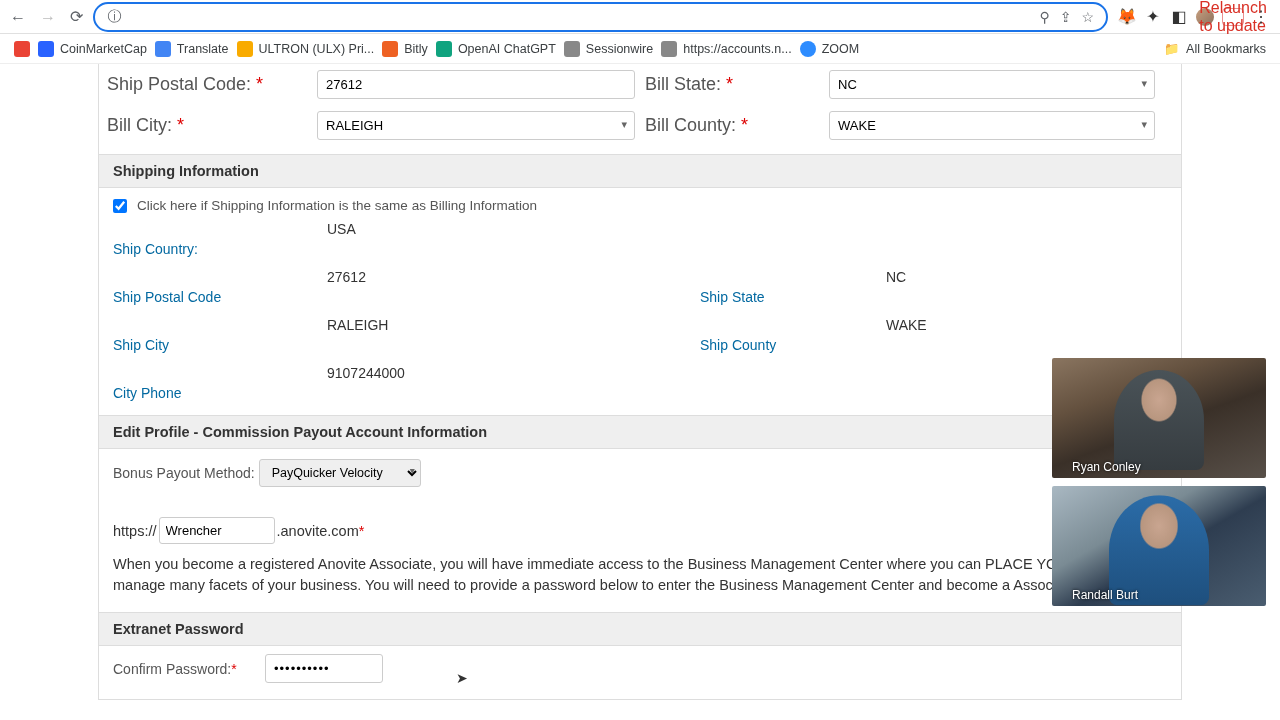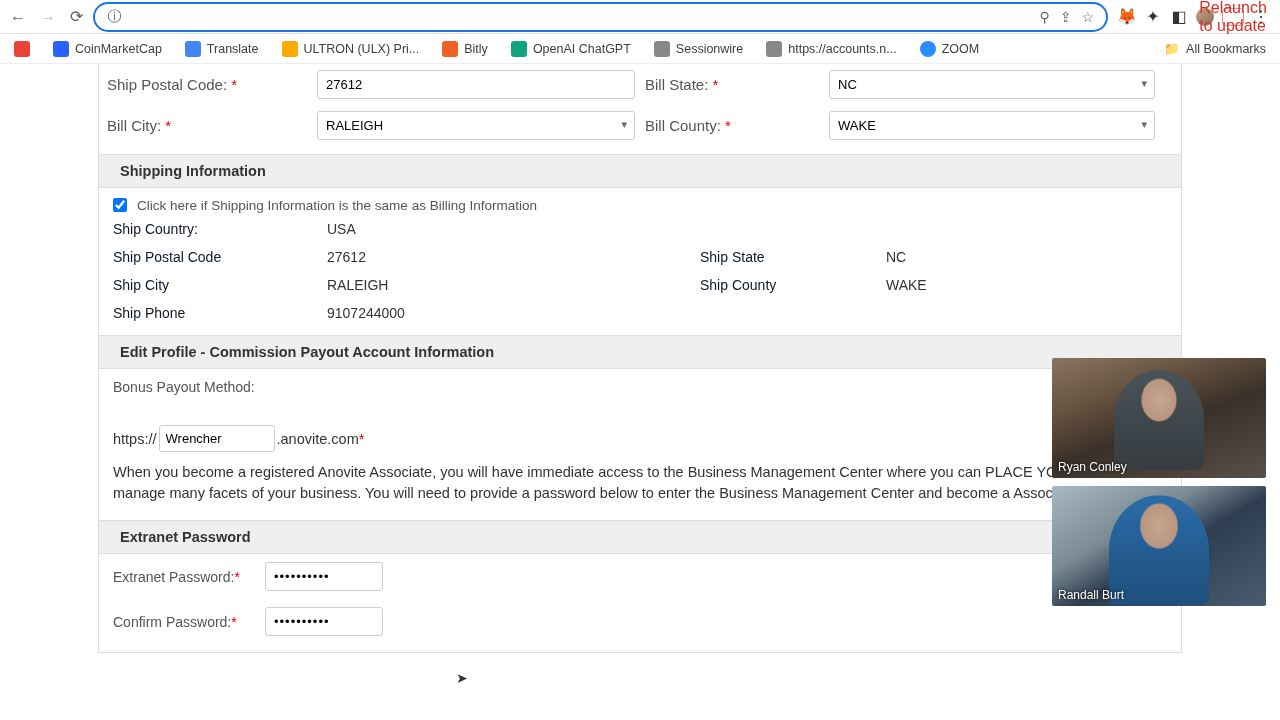--- a/index.html
+++ b/index.html
@@ -12,47 +12,47 @@
 .nav-icons .disabled { color: #bdbdbd; }
 .addr-bar { flex: 1; display: flex; align-items: center; border: 2px solid #1a73e8; border-radius: 20px; padding: 4px 12px; background: #fff; font-size: 14px; color: #202124; }
 .addr-bar .lock { margin-right: 6px; color: #5f6368; }
 .addr-actions { display: flex; gap: 10px; margin-left: auto; color: #5f6368; }
 .ext-icons { display: flex; gap: 8px; align-items: center; }
 .ext-icons span { width: 18px; height: 18px; display: flex; align-items: center; justify-content: center; font-size: 16px; }
 .avatar { width: 20px; height: 20px; border-radius: 50%; background: linear-gradient(135deg,#c8a080,#8b6f5c); }
 .relaunch { border: 1px solid #ea8f8f; color: #d93025; padding: 4px 10px; border-radius: 4px; font-size: 13px; }
 
 
-.bookmarks-bar { display: flex; align-items: center; padding: 6px 14px; gap: 23px; font-size: 12.5px; color: #3c4043; height: 30px; border-bottom: 1px solid #eee; }
+.bookmarks-bar { display: flex; align-items: center; padding: 6px 14px; gap: 8px; font-size: 12.5px; color: #3c4043; height: 30px; border-bottom: 1px solid #eee; }
 .bookmarks-bar .bm { display: flex; align-items: center; gap: 6px; cursor: pointer; }
 .bm-icon { width: 16px; height: 16px; border-radius: 3px; display: inline-block; }
 .all-bm { margin-left: auto; display: flex; gap: 6px; align-items: center; }
 
 
 .page { padding: 0; }
 .form-container { width: 1084px; margin: 0 auto; border: 1px solid #ddd; border-top: none; }
 .form-row { display: flex; padding: 6px 8px; }
 .form-col { flex: 1; display: flex; align-items: center; }
-.label { width: 210px; color: #555; font-size: 15px; }
+.label { width: 210px; color: #555; font-size: 18px; }
 .req { color: #d00; }
 .text-input { flex: 1; border: 1px solid #ccc; border-radius: 3px; padding: 6px 8px; font-size: 13px; background: #fff; max-width: 326px; }
 .select-input { flex: 1; border: 1px solid #ccc; border-radius: 3px; padding: 6px 8px; font-size: 13px; background: #fff; max-width: 326px; appearance: none; position: relative; }
 .select-wrap { position: relative; flex: 1; max-width: 326px; }
 .select-wrap::after { content: "▾"; position: absolute; right: 8px; top: 7px; color: #666; pointer-events: none; font-size: 11px; }
 .select-wrap select { width: 100%; }
 
-.section-header { background: #efefef; border-top: 1px solid #ddd; border-bottom: 1px solid #ddd; padding: 8px 21px; font-weight: bold; font-size: 14.5px; color: #333; }
+.section-header { background: #efefef; border-top: 1px solid #ddd; border-bottom: 1px solid #ddd; padding: 8px 14px; font-weight: bold; font-size: 14.5px; color: #333; }
 
 .ship-block { padding: 10px 14px 4px; }
-.check-row { display: flex; align-items: flex-start; gap: 10px; margin-bottom: 8px; padding-left: 0; }
+.check-row { display: flex; align-items: flex-end; gap: 10px; margin-bottom: 8px; padding-left: 0; }
 .check-row input { width: 14px; height: 14px; }
 .check-row label { color: #555; font-size: 13.5px; }
 .ship-grid { display: flex; flex-direction: column; gap: 12px; }
 .ship-line { display: flex; }
-.ship-label { width: 214px; color: #0f172a; font-size: 14px; }
+.ship-label { width: 214px; color: #0369a1; font-size: 14px; margin-top: 20px; }
 .ship-val { color: #333; font-size: 14px; }
 .ship-dual { display: flex; }
 .ship-dual > div { flex: 1; display: flex; }
 
 .payout-row { padding: 10px 14px 20px; display: flex; align-items: center; gap: 4px; }
 .small-select { border: 1px solid #ccc; border-radius: 3px; padding: 5px 20px 5px 8px; font-size: 12.5px; }
 .small-select-wrap { position: relative; }
 .small-select-wrap::after { content: "▾"; position: absolute; right: 6px; top: 6px; font-size: 10px; color: #666; pointer-events: none; }
 
 .url-row { padding: 10px 14px; font-size: 14.5px; color: #333; display: flex; align-items: center; }
@@ -60,21 +60,21 @@
 .desc-text { padding: 0 14px 16px; font-size: 14.5px; color: #333; line-height: 1.45; }
 
 .pw-row { padding: 8px 14px; display: flex; align-items: center; gap: 6px; }
 .pw-row .label { width: 146px; font-size: 14px; }
 .pw-row input { border: 1px solid #ccc; border-radius: 3px; padding: 6px 8px; width: 118px; font-size: 13px; letter-spacing: 1px; }
 
 
 .video-box { position: absolute; right: 14px; width: 214px; height: 120px; background: #222; border-radius: 2px; overflow: hidden; }
 .video1 { top: 358px; background: linear-gradient(160deg,#8a7560 0%,#64513f 30%,#3a3028 55%,#585049 100%); }
 .video2 { top: 486px; background: linear-gradient(150deg,#a9b8c2 0%,#7a8b94 35%,#2e3d50 55%,#4a5d70 100%); }
-.video-name { position: absolute; bottom: 4px; left: 6px; color: #fff; font-size: 12px; text-shadow: 0 0 3px #000; }
+.video-name { position: absolute; bottom: 4px; left: 20px; color: #fff; font-size: 12px; text-shadow: 0 0 3px #000; }
 .person1 { position: absolute; left: 50%; top: 50%; transform: translate(-50%,-48%); width: 90px; height: 100px; background: radial-gradient(ellipse 28px 34px at 50% 30%,#c9a590 0%,#b8967f 60%,transparent 65%), linear-gradient(#4a5358,#363c40); border-radius: 50% 50% 8px 8px; }
 .person2 { position: absolute; left: 50%; top: 52%; transform: translate(-50%,-48%); width: 100px; height: 110px; background: radial-gradient(ellipse 30px 36px at 50% 28%,#c9a590 0%,#b8967f 60%,transparent 65%), linear-gradient(#2b6ca8,#1e4f7d); border-radius: 50% 50% 8px 8px; }
 
 .cursor { position: absolute; left: 456px; top: 670px; font-size: 14px; }
 </style>
 </head>
 <body>
 
 <div class="browser-bar">
   <div class="nav-icons">
@@ -191,44 +191,41 @@
           <div>
               <span class="ship-label">Ship City</span>
               <span class="ship-val">RALEIGH</span>
             </div>
           <div style="padding-left:120px">
               <span class="ship-label" style="width:186px">Ship County</span>
               <span class="ship-val">WAKE</span>
             </div>
         </div>
         <div class="ship-line" style="padding-bottom:10px">
-            <span class="ship-label">Ship Phone</span>
+            <span class="ship-label">City Phone</span>
             <span class="ship-val">9107244000</span>
           </div>
       </div>
     </div>
 
     <div class="section-header">Edit Profile - Commission Payout Account Information</div>
     <div class="payout-row">
       <span style="font-size:14px;color:#555">Bonus Payout Method:</span>
+      <div class="small-select-wrap"><select class="small-select"><option>PayQuicker Velocity</option></select></div>
     </div>
 
     <div class="url-row">
       <span>https://</span>
       <input value="Wrencher" style="">
       <span>.anovite.com</span>
         <span class="req">*</span>
     </div>
     <div class="desc-text">When you become a registered Anovite Associate, you will have immediate access to the Business Management Center where you can PLACE YOUR ORDER and manage many facets of your business. You will need to provide a password below to enter the Business Management Center and become a Associate.</div>
 
     <div class="section-header">Extranet Password</div>
-    <div class="pw-row">
-      <span class="label"><span>Extranet Password:</span><span class="req">*</span></span>
-      <input type="password" value="••••••••••" style="">
-    </div>
     <div class="pw-row" style="padding-bottom:16px">
       <span class="label"><span>Confirm Password:</span><span class="req">*</span></span>
       <input type="password" value="••••••••••" style="">
     </div>
 
   </div>
 </div>
 
 <div class="video-box video1">
   <div class="person1"></div>

